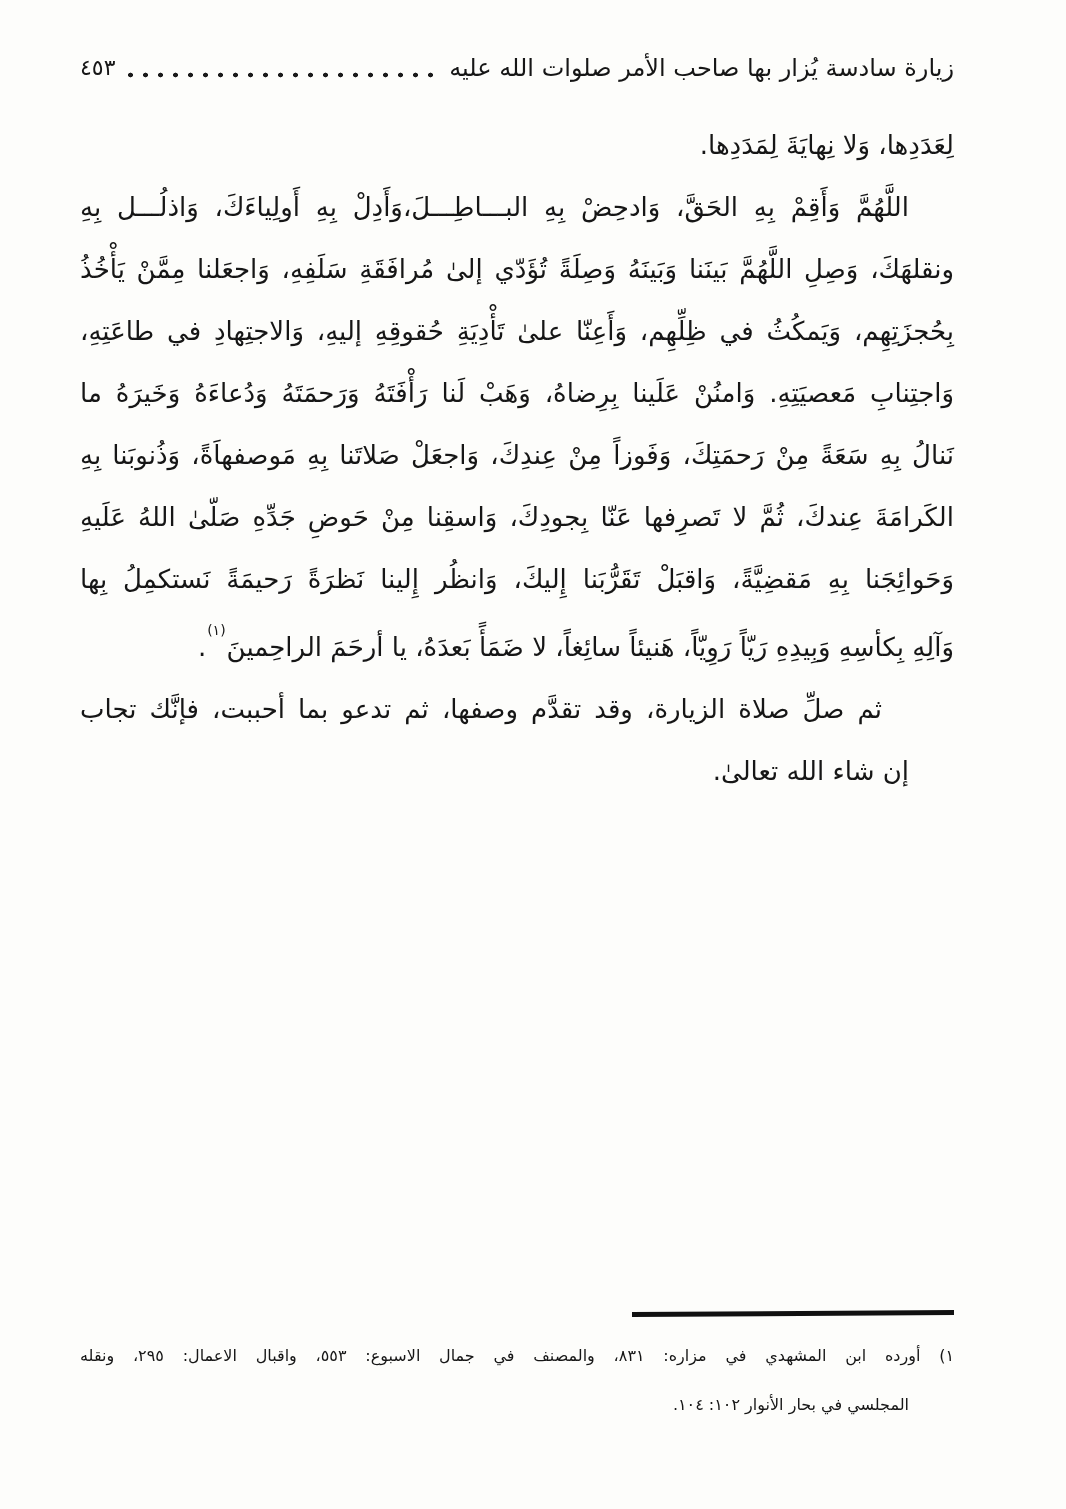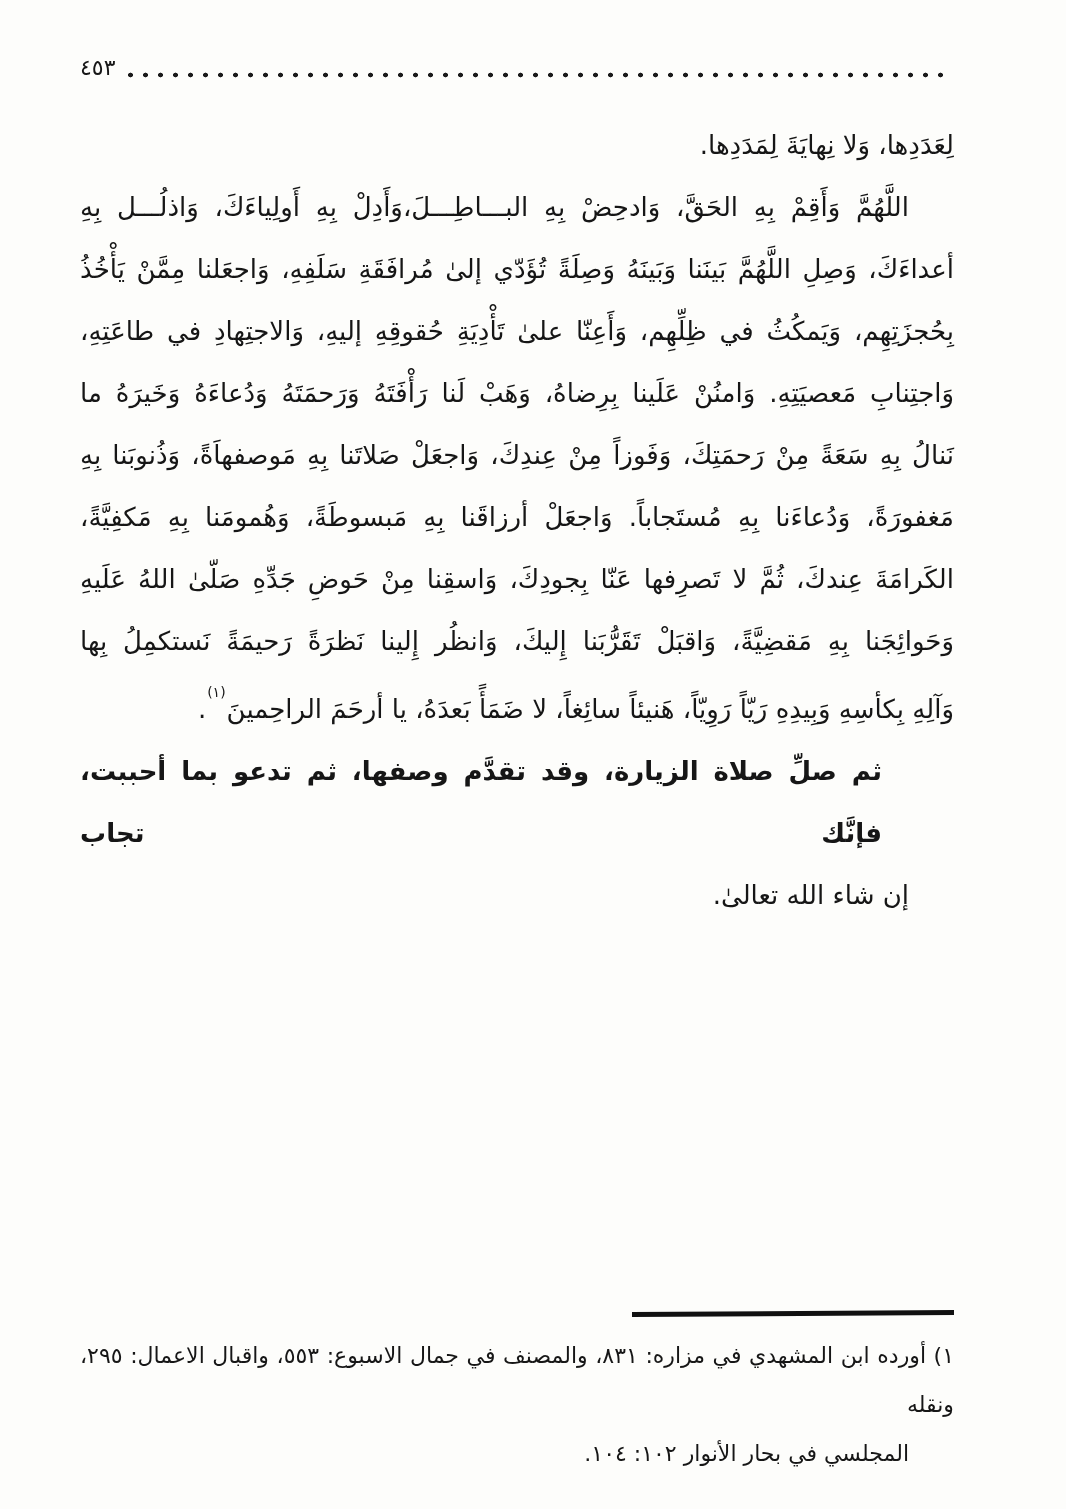--- a/index.html
+++ b/index.html
@@ -31,57 +31,57 @@
   .bodytext{
     position:absolute;top:114px;right:112px;left:80px;
     direction:rtl;
     font-size:26px;line-height:62px;
     text-align:right;
   }
   .ln{width:100%;}
   .just{text-align:justify;text-align-last:justify;}
   .end-line{text-align:right;text-align-last:right;}
   .ind-a{padding-right:45px;box-sizing:border-box;}
-  .ind-b{padding-right:72px;box-sizing:border-box;font-weight:bold;}
+  .ind-b{padding-right:72px;box-sizing:border-box;}
   .fn-ref{
     font-size:14px;position:relative;top:-11px;
     padding:0 1px;white-space:nowrap;
   }
 
   
   .fn-rule{
     position:absolute;top:1311px;right:112px;
     width:322px;height:5px;background:#111;
     transform:rotate(-0.4deg);
   }
   .footnote{
     position:absolute;top:1331px;right:112px;left:80px;
-    direction:rtl;font-size:22px;line-height:49px;
+    direction:rtl;font-size:16px;line-height:49px;
   }
   .fn-line1{text-align:justify;text-align-last:justify;}
   .fn-line2{text-align:right;padding-right:45px;box-sizing:border-box;}
 </style>
 </head>
 <body>
 
 <div class="page">
 
   <div class="header">
+    <span class="title">زيارة سادسة يُزار بها صاحب الأمر صلوات الله عليه</span>
     <span class="leader"></span>
     <span class="pagenum">٤٥٣</span>
   </div>
 
   <div class="bodytext">
     <div class="ln end-line">لِعَدَدِها، وَلا نِهايَةَ لِمَدَدِها.</div>
     <div class="ln just ind-a">اللَّهُمَّ وَأَقِمْ بِهِ الحَقَّ، وَادحِضْ بِهِ البـــاطِـــلَ،وَأَدِلْ بِهِ أَولِياءَكَ، وَاذلُـــل بِهِ</div>
-    <div class="ln just">أعداءَكَ، وَصِلِ اللَّهُمَّ بَينَنا وَبَينَهُ وَصِلَةً تُؤَدّي إلىٰ مُرافَقَةِ سَلَفِهِ، وَاجعَلنا مِمَّنْ يَأْخُذُ</div>
+    <div class="ln just">ونقلهَكَ، وَصِلِ اللَّهُمَّ بَينَنا وَبَينَهُ وَصِلَةً تُؤَدّي إلىٰ مُرافَقَةِ سَلَفِهِ، وَاجعَلنا مِمَّنْ يَأْخُذُ</div>
     <div class="ln just">بِحُجزَتِهِم، وَيَمكُثُ في ظِلِّهِم، وَأَعِنّا علىٰ تَأْدِيَةِ حُقوقِهِ إليهِ، وَالاجتِهادِ في طاعَتِهِ،</div>
     <div class="ln just">وَاجتِنابِ مَعصيَتِهِ. وَامنُنْ عَلَينا بِرِضاهُ، وَهَبْ لَنا رَأْفَتَهُ وَرَحمَتَهُ وَدُعاءَهُ وَخَيرَهُ ما</div>
     <div class="ln just">نَنالُ بِهِ سَعَةً مِنْ رَحمَتِكَ، وَفَوزاً مِنْ عِندِكَ، وَاجعَلْ صَلاتَنا بِهِ مَوصفهاَةً، وَذُنوبَنا بِهِ</div>
-    <div class="ln just">مَغفورَةً، وَدُعاءَنا بِهِ مُستَجاباً. وَاجعَلْ أرزاقَنا بِهِ مَبسوطَةً، وَهُمومَنا بِهِ مَكفِيَّةً،</div>
     <div class="ln just">الكَرامَةَ عِندكَ، ثُمَّ لا تَصرِفها عَنّا بِجودِكَ، وَاسقِنا مِنْ حَوضِ جَدِّهِ صَلّىٰ اللهُ عَلَيهِ</div>
     <div class="ln just">وَحَوائِجَنا بِهِ مَقضِيَّةً، وَاقبَلْ تَقَرُّبَنا إِليكَ، وَانظُر إِلينا نَظرَةً رَحيمَةً نَستكمِلُ بِها</div>
     <div class="ln end-line">
       <span>وَآلِهِ بِكأسِهِ وَبِيدِهِ رَيّاً رَوِيّاً، هَنيئاً سائِغاً، لا ضَمَأً بَعدَهُ، يا أرحَمَ الراحِمينَ</span><sup class="fn-ref">(١)</sup><span>.</span>
     </div>
     <div class="ln just ind-b">ثم صلِّ صلاة الزيارة، وقد تقدَّم وصفها، ثم تدعو بما أحببت، فإنَّك تجاب</div>
     <div class="ln end-line ind-a">إن شاء الله تعالىٰ.</div>
   </div>
 
   <div class="fn-rule"></div>

